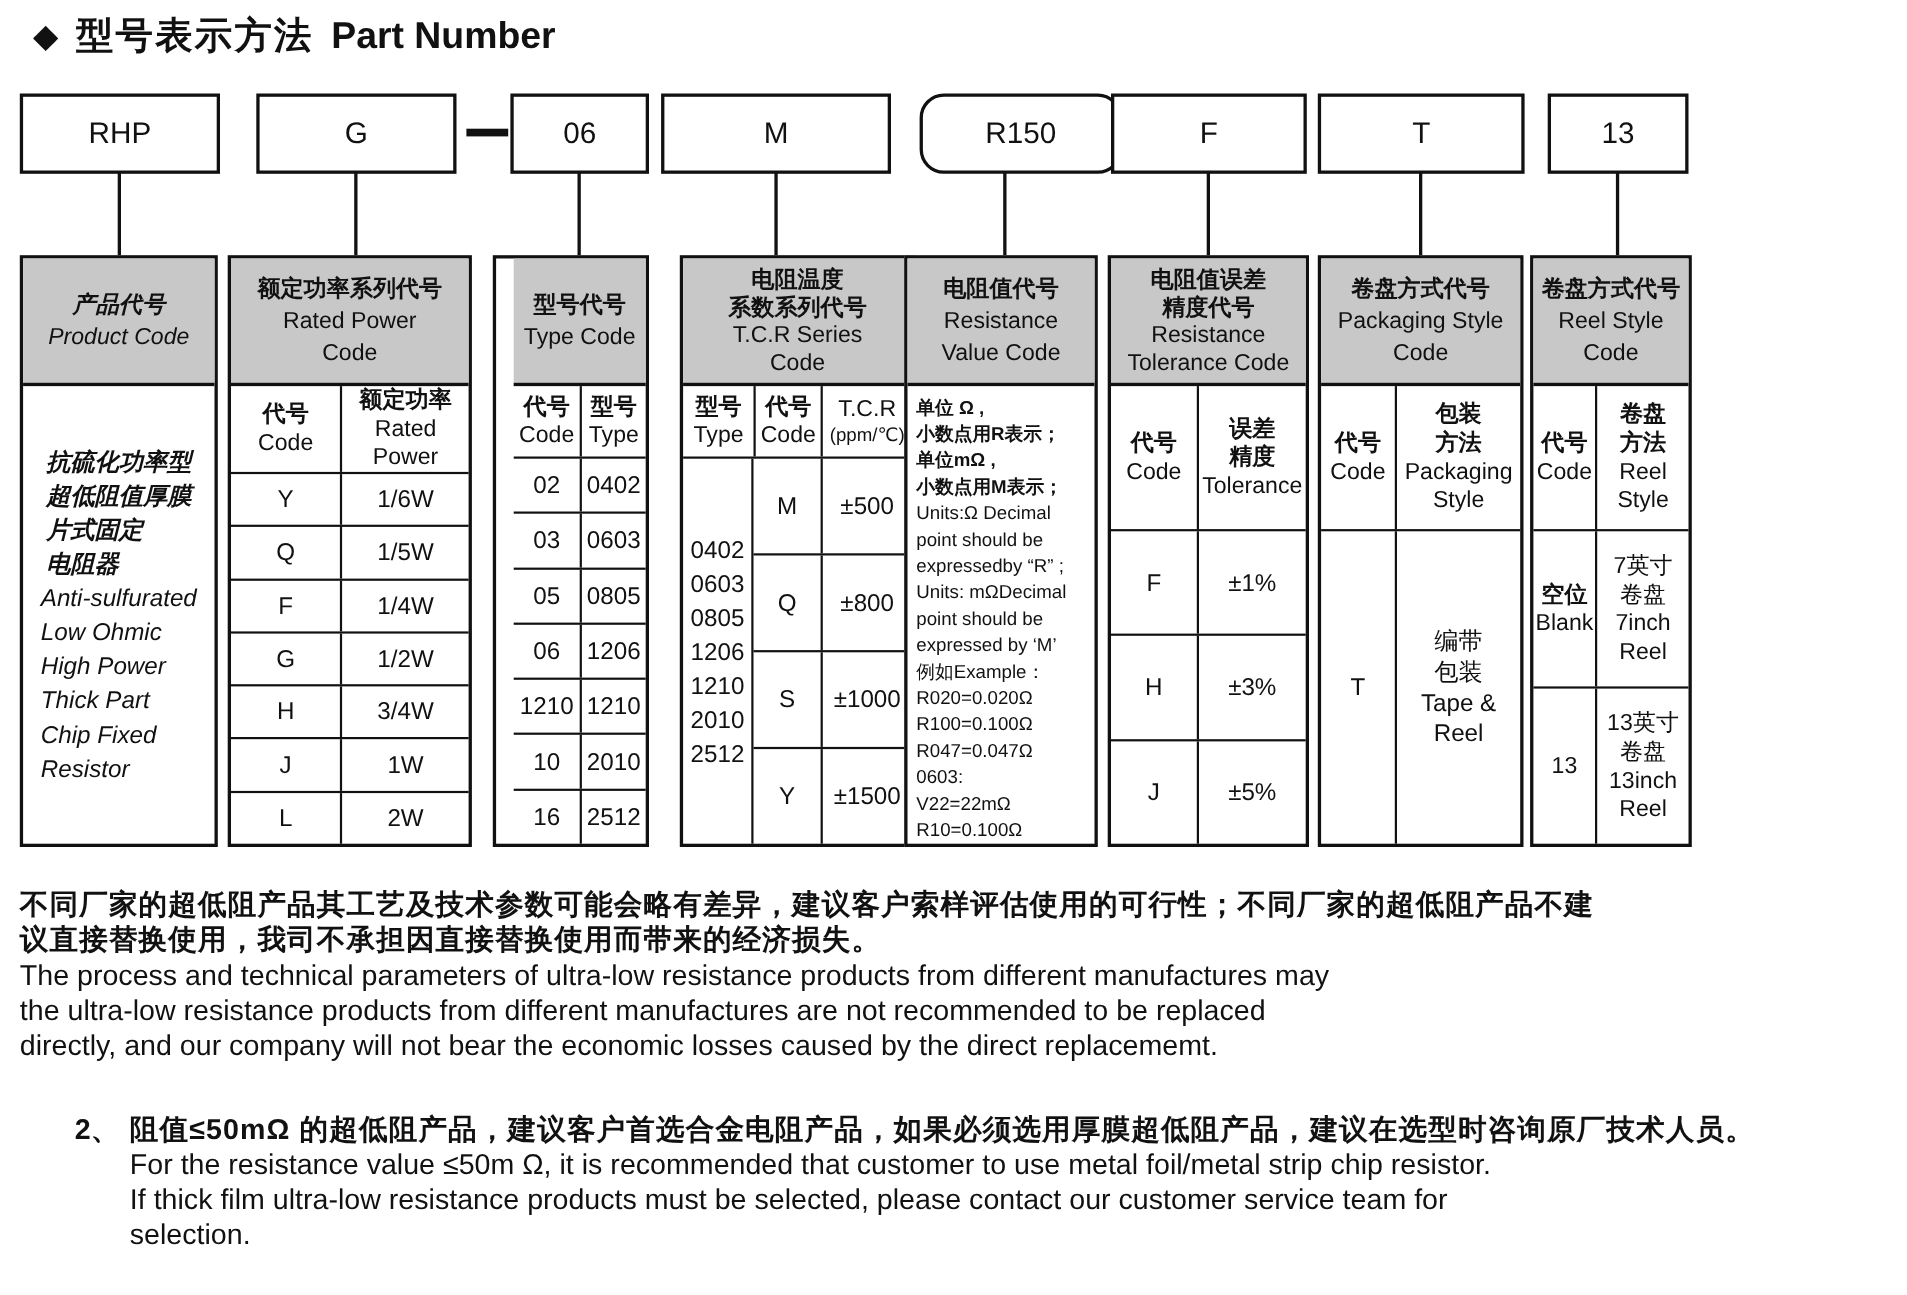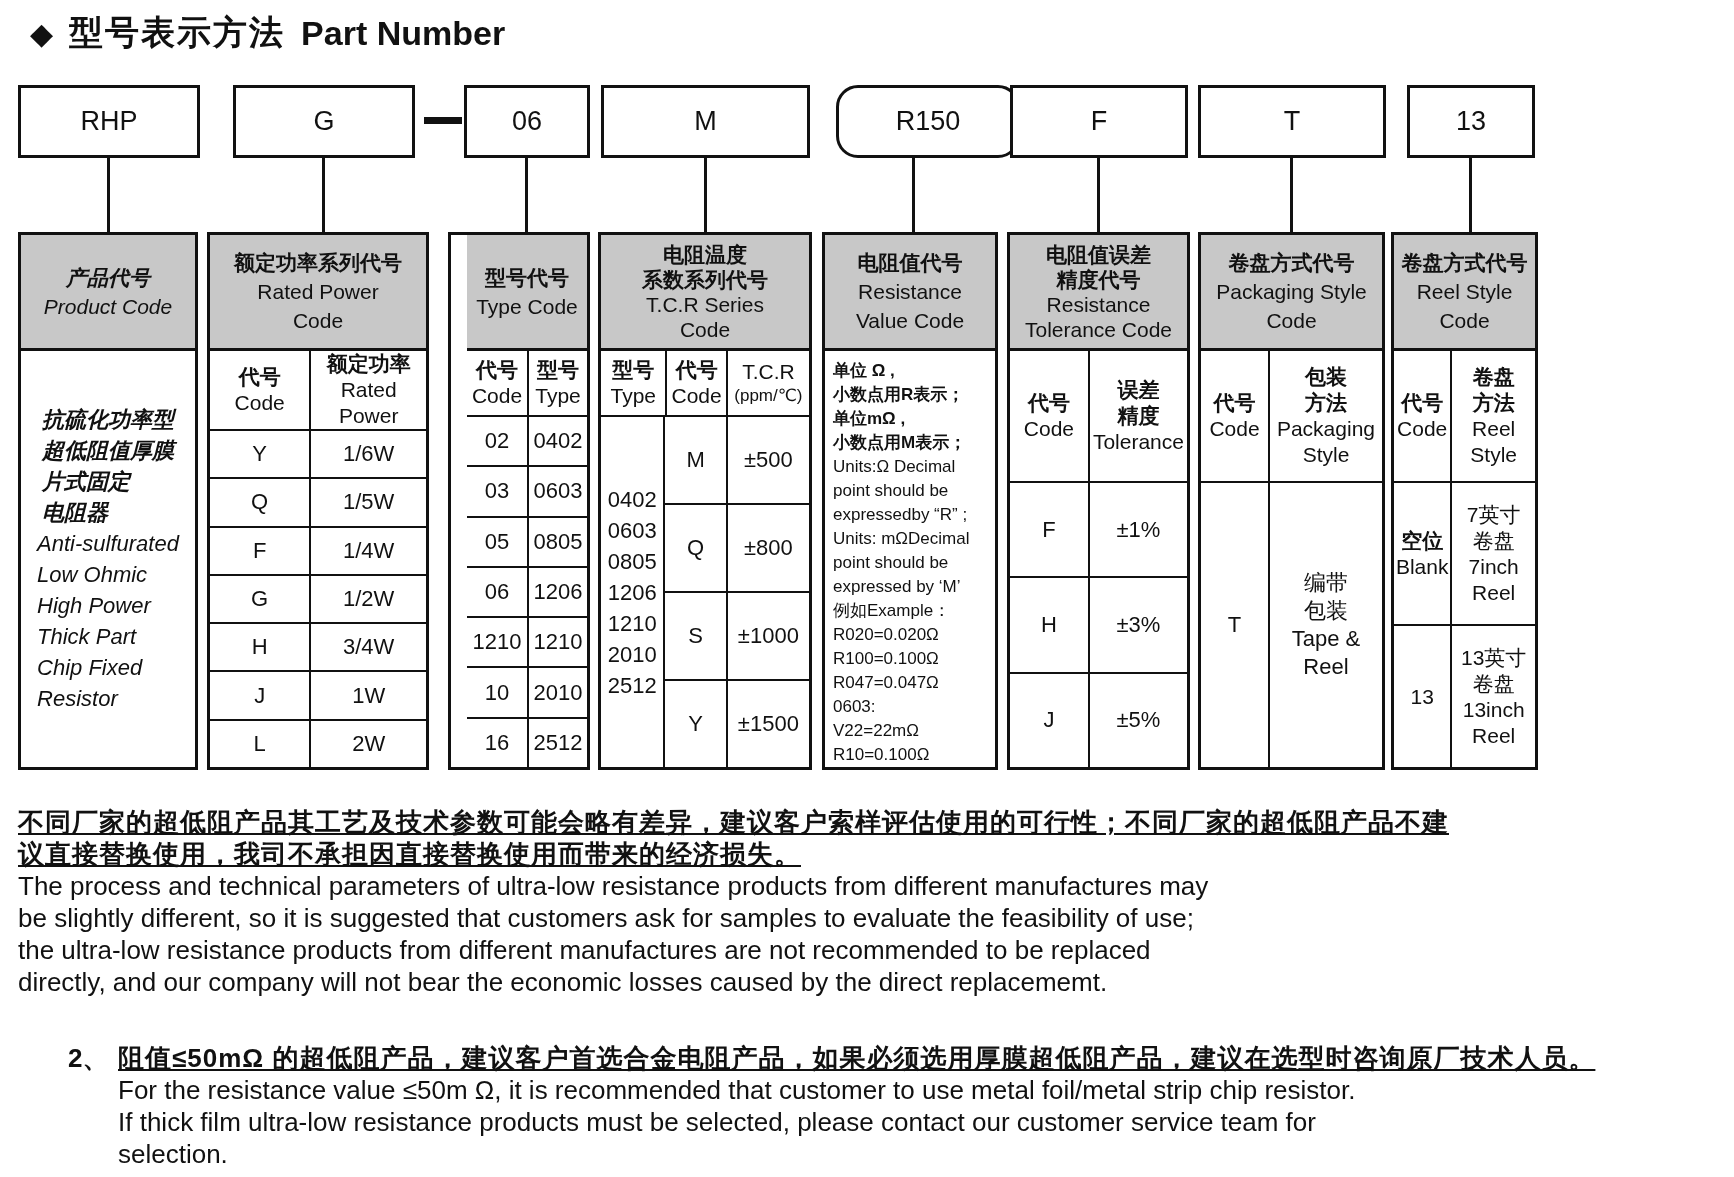--- a/index.html
+++ b/index.html
@@ -54,21 +54,21 @@
 
   .res-body { flex:1; padding:8px 4px 0 8px; font-size:17px; line-height:24px; text-align:left; }
   .res-body .cn-block { font-weight:bold; }
 
   
   .notes { position:absolute; left:18px; top:806px; width:1705px; font-size:26px; line-height:32px; }
   .note { display:flex; }
   .note-label { flex:0 0 100px; font-weight:bold; white-space:nowrap; }
   .note-label.n2 { flex:0 0 100px; padding-left:50px; }
   .note-body { flex:1; }
-  .note-cn { font-weight:bold; letter-spacing:1px;text-decoration:underline; }
+  .note-cn { font-weight:bold; letter-spacing:1px; }
   .note2 { margin-top:44px; }
 </style>
 </head>
 <body>
 
 <div class="page">
 
   <div class="title">
     <span class="bullet">◆</span>
     <span class="cn">型号表示方法</span>
@@ -205,21 +205,21 @@
           <div class="c w50">10</div>
           <div class="c w50">2010</div>
         </div>
       <div class="r">
           <div class="c w50">16</div>
           <div class="c w50">2512</div>
         </div>
     </div>
   </div>
 
-  <div class="col" style="left:598px;width:214px;">
+  <div class="col" style="left:618px;width:214px;">
     <div class="col-header tight">
       <div class="cnb">电阻温度</div>
       <div class="cnb">系数系列代号</div>
       <div>T.C.R Series</div>
       <div>Code</div>
     </div>
     <div class="subrow">
       <div class="c w31 sub">
           <div class="cnb">型号</div>
           <div>Type</div>
@@ -402,21 +402,20 @@
       </div>
     </div>
   </div>
 
   <div class="notes">
     <div class="note">
       <div class="note-body">
         <div class="note-cn">不同厂家的超低阻产品其工艺及技术参数可能会略有差异，建议客户索样评估使用的可行性；不同厂家的超低阻产品不建</div>
         <div class="note-cn">议直接替换使用，我司不承担因直接替换使用而带来的经济损失。</div>
         <div>The process and technical  parameters of ultra-low resistance products from  different manufactures may</div>
-        <div>be slightly different, so it  is suggested that customers ask  for samples to  evaluate  the feasibility of use;</div>
         <div>the ultra-low resistance  products from different manufactures are  not  recommended to be  replaced</div>
         <div>directly, and  our company will not  bear the economic losses  caused by  the direct  replacememt.</div>
       </div>
     </div>
     <div class="note note2">
       <div class="note-label n2"><span>2、</span></div>
       <div class="note-body">
         <div class="note-cn">阻值≤50mΩ 的超低阻产品，建议客户首选合金电阻产品，如果必须选用厚膜超低阻产品，建议在选型时咨询原厂技术人员。</div>
         <div>For the resistance value ≤50m Ω, it is recommended that customer to use metal foil/metal strip chip resistor.</div>
         <div>If thick  film ultra-low resistance products must be  selected, please contact our customer service team for</div>

